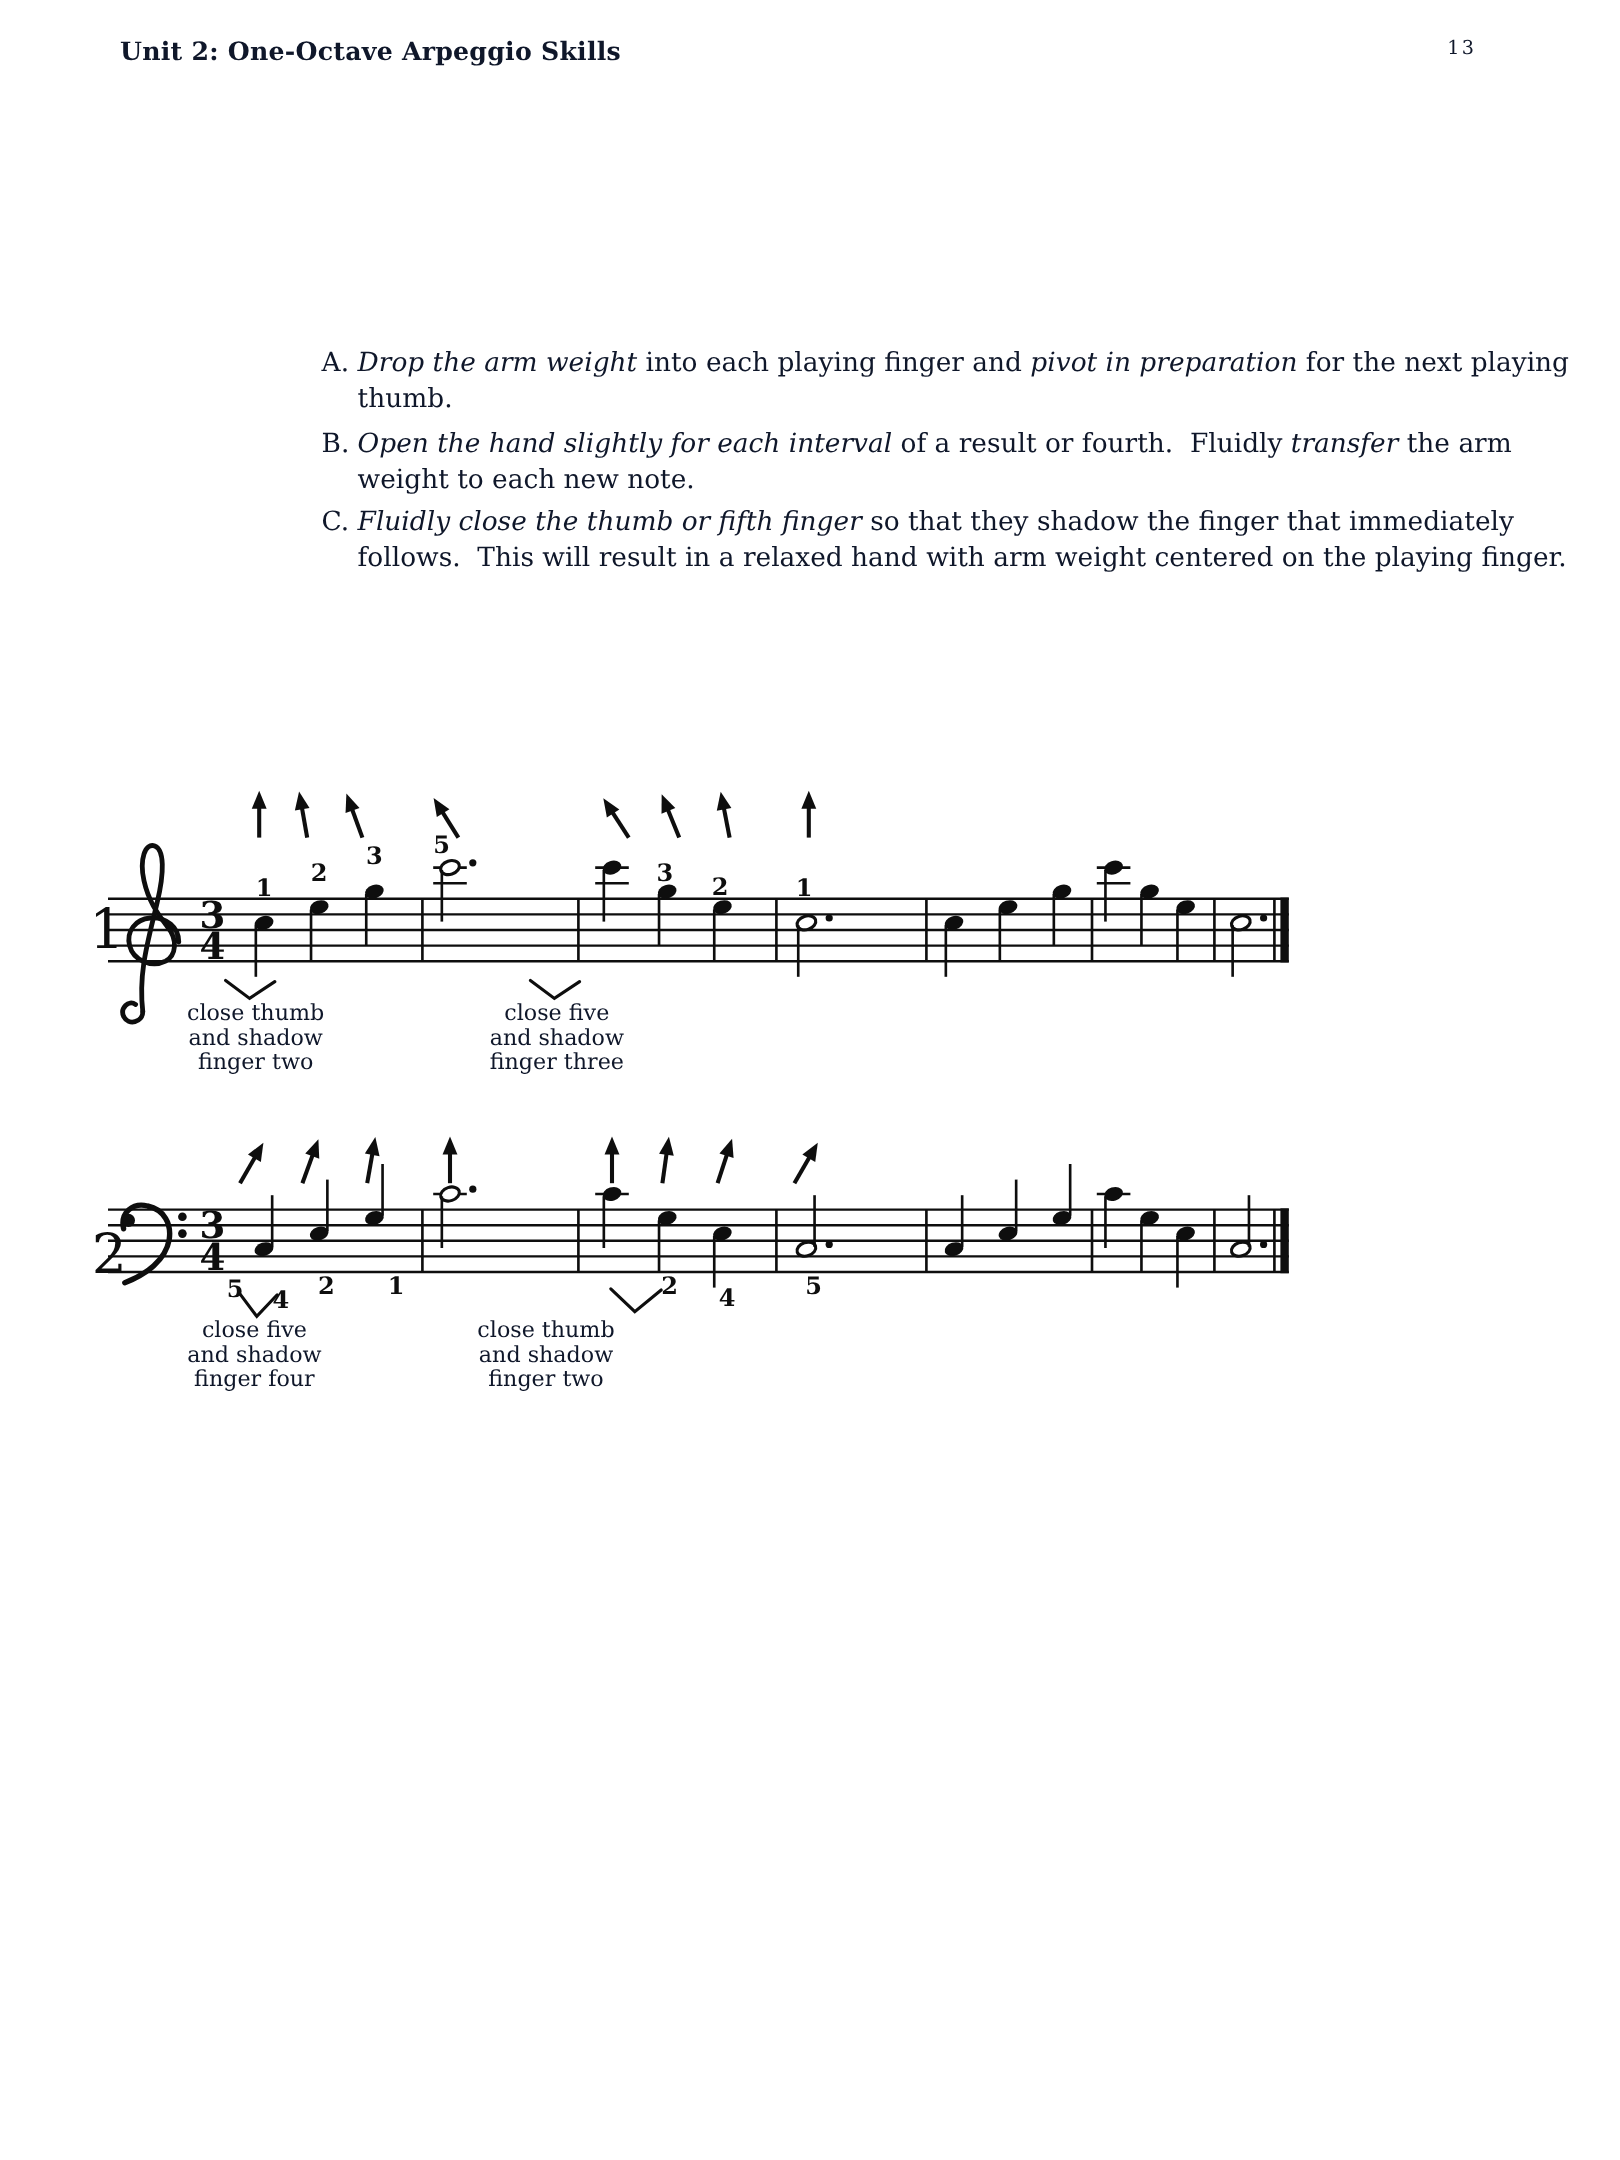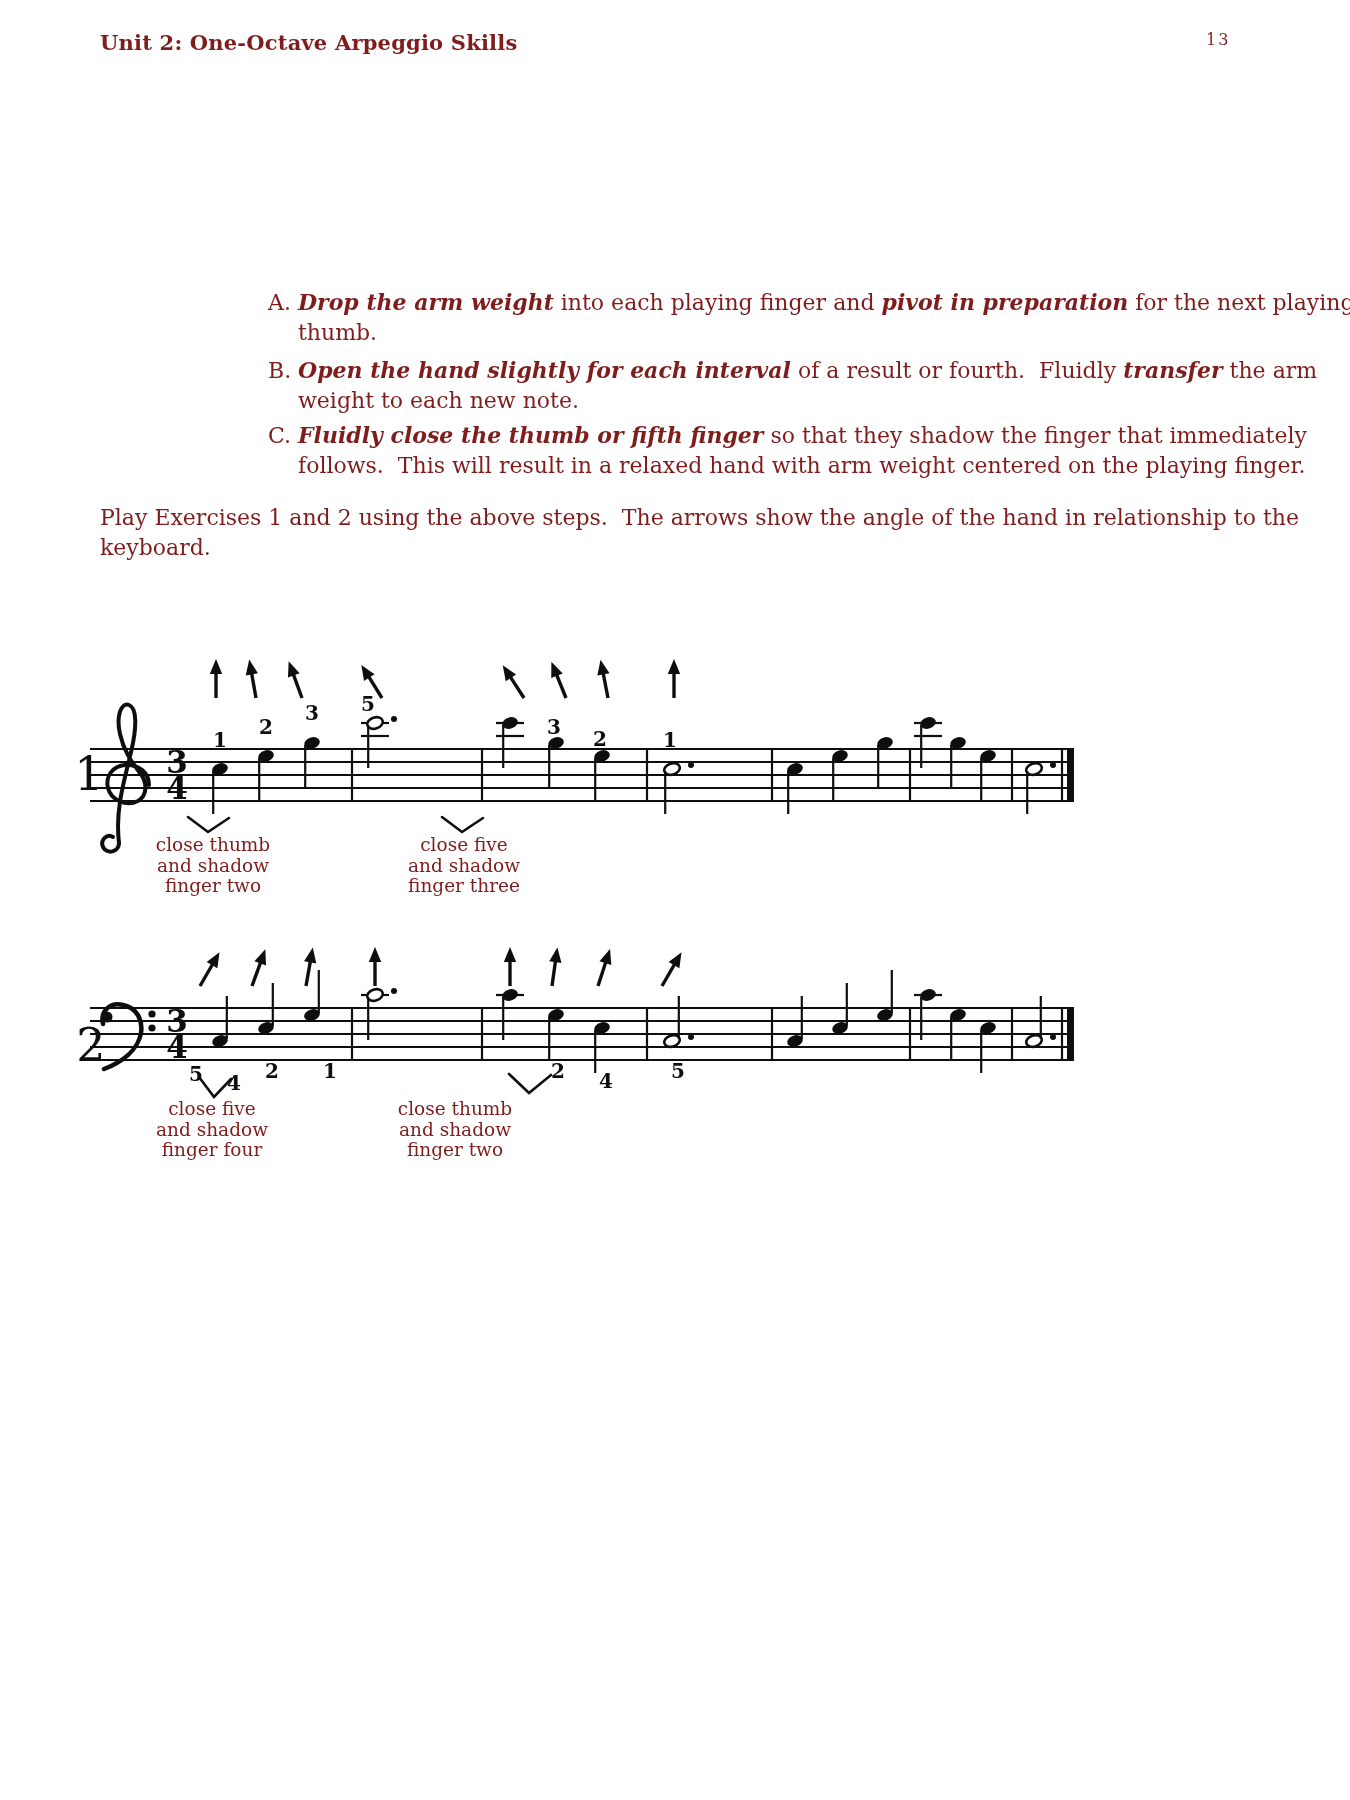--- a/index.html
+++ b/index.html
@@ -1,27 +1,27 @@
 <!DOCTYPE html>
 <html><head>
 <meta charset="utf-8">
 <style>
   html,body{margin:0;padding:0;background:#e8e8e8;}
   .page{position:relative;width:1350px;height:1800px;background:#ffffff;margin:0 auto;
-        font-family:"DejaVu Serif", serif;color:#7f1d1d;overflow:hidden;}
+        font-family:"DejaVu Serif", serif;color:#0f172a;overflow:hidden;}
   .abs{position:absolute;}
   .header-title{left:100px;top:30px;font-size:21px;font-weight:600;letter-spacing:.2px;
 романо    border-bottom:3px solid #111;padding-bottom:3px;}
   .page-number{left:1206px;top:30px;font-size:16px;letter-spacing:2px;}
   .section-title{left:100px;top:248px;font-size:27px;font-weight:bold;letter-spacing:.3px;}
   .steps{left:100px;top:0;width:1180px;}
   .step-item{position:absolute;left:168px;width:1100px;font-size:22px;line-height:29.5px;}
   .step-letter{position:absolute;left:0;top:0;}
   .step-text{margin-left:30px;white-space:pre;}
-  .bi{font-weight:bold;font-style:italic;}
+  .bi{font-weight:normal;font-style:italic;}
   .body-paragraph{left:100px;top:503px;font-size:22px;line-height:30px;white-space:pre;}
   .caption{position:absolute;transform:translateX(-50%);text-align:center;
            font-size:18.5px;line-height:20.5px;white-space:pre;}
   svg text{font-family:"DejaVu Serif", serif;}
   .music-svg{left:0;top:0;pointer-events:none;}
 </style>
 </head>
 <body>
 
 <div class="page">
@@ -38,21 +38,20 @@
       <div class="step-item" style="top: 356px;">
         <span class="step-letter">B.</span>
         <div class="step-text"><span class="bi">Open the hand slightly for each interval</span><span> of a result or fourth.  Fluidly </span><span class="bi">transfer</span><span> the arm</span><br><span>weight to each new note.</span></div>
       </div>
       <div class="step-item" style="top: 421px;">
         <span class="step-letter">C.</span>
         <div class="step-text"><span class="bi">Fluidly close the thumb or fifth finger</span><span> so that they shadow the finger that immediately</span><br><span>follows.  This will result in a relaxed hand with arm weight centered on the playing finger.</span></div>
       </div>
     </div>
 
-  <div class="abs body-paragraph" id="paragraph"><span>Play Exercises 1 and 2 using the above steps.  The arrows show the angle of the hand in relationship to the</span><br><span>keyboard.</span></div>
 
   <svg class="abs music-svg" id="music-svg" width="1350" height="1800" viewBox="0 0 1350 1800">
       <g>
         <line x1="90" y1="749" x2="1074" y2="749" stroke="#0e0e0e" stroke-width="2"></line>
         <line x1="90" y1="762" x2="1074" y2="762" stroke="#0e0e0e" stroke-width="2"></line>
         <line x1="90" y1="775" x2="1074" y2="775" stroke="#0e0e0e" stroke-width="2"></line>
         <line x1="90" y1="788" x2="1074" y2="788" stroke="#0e0e0e" stroke-width="2"></line>
         <line x1="90" y1="801" x2="1074" y2="801" stroke="#0e0e0e" stroke-width="2"></line>
         <line x1="352" y1="749" x2="352" y2="801" stroke="#0e0e0e" stroke-width="2.2"></line>
         <line x1="482" y1="749" x2="482" y2="801" stroke="#0e0e0e" stroke-width="2.2"></line>

